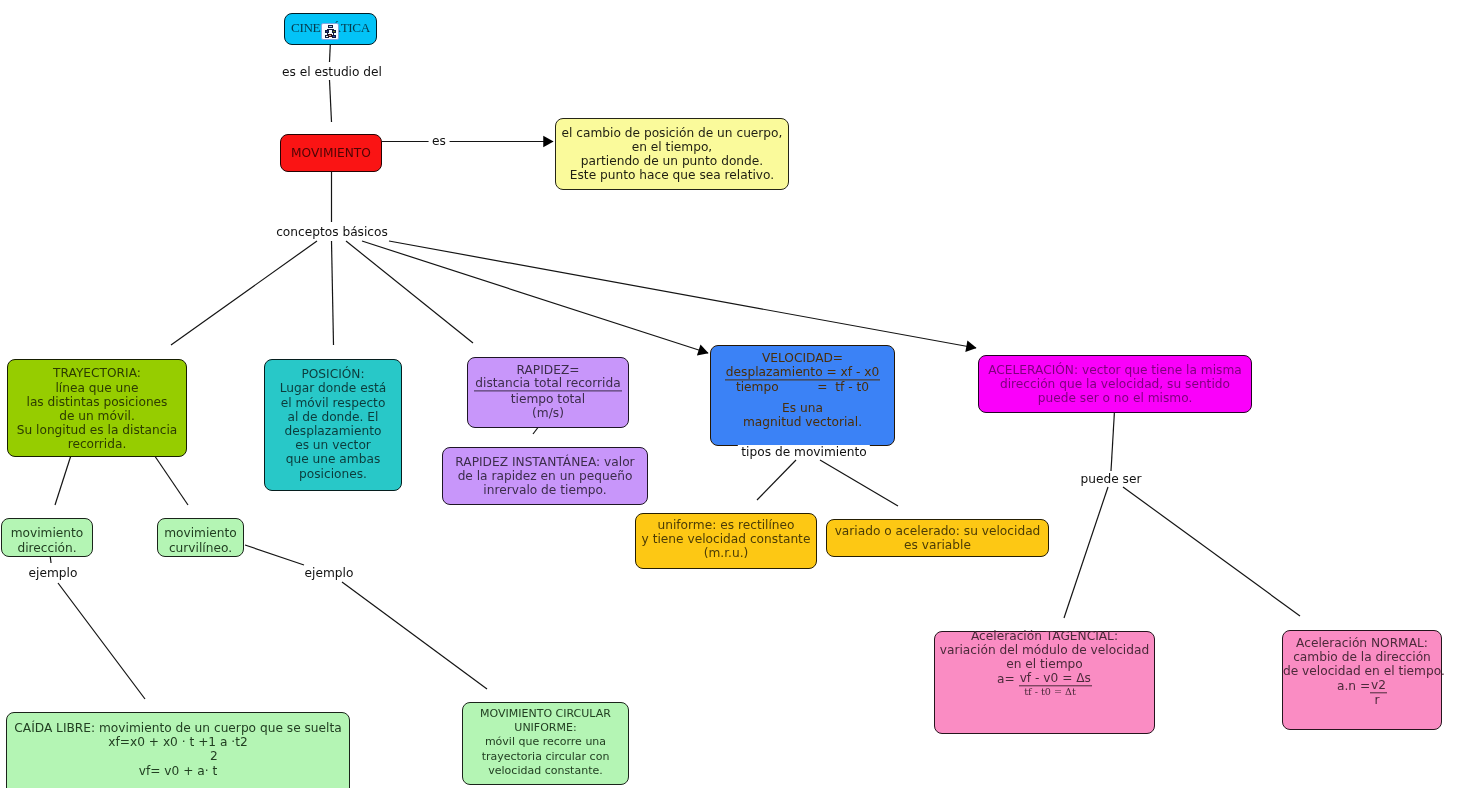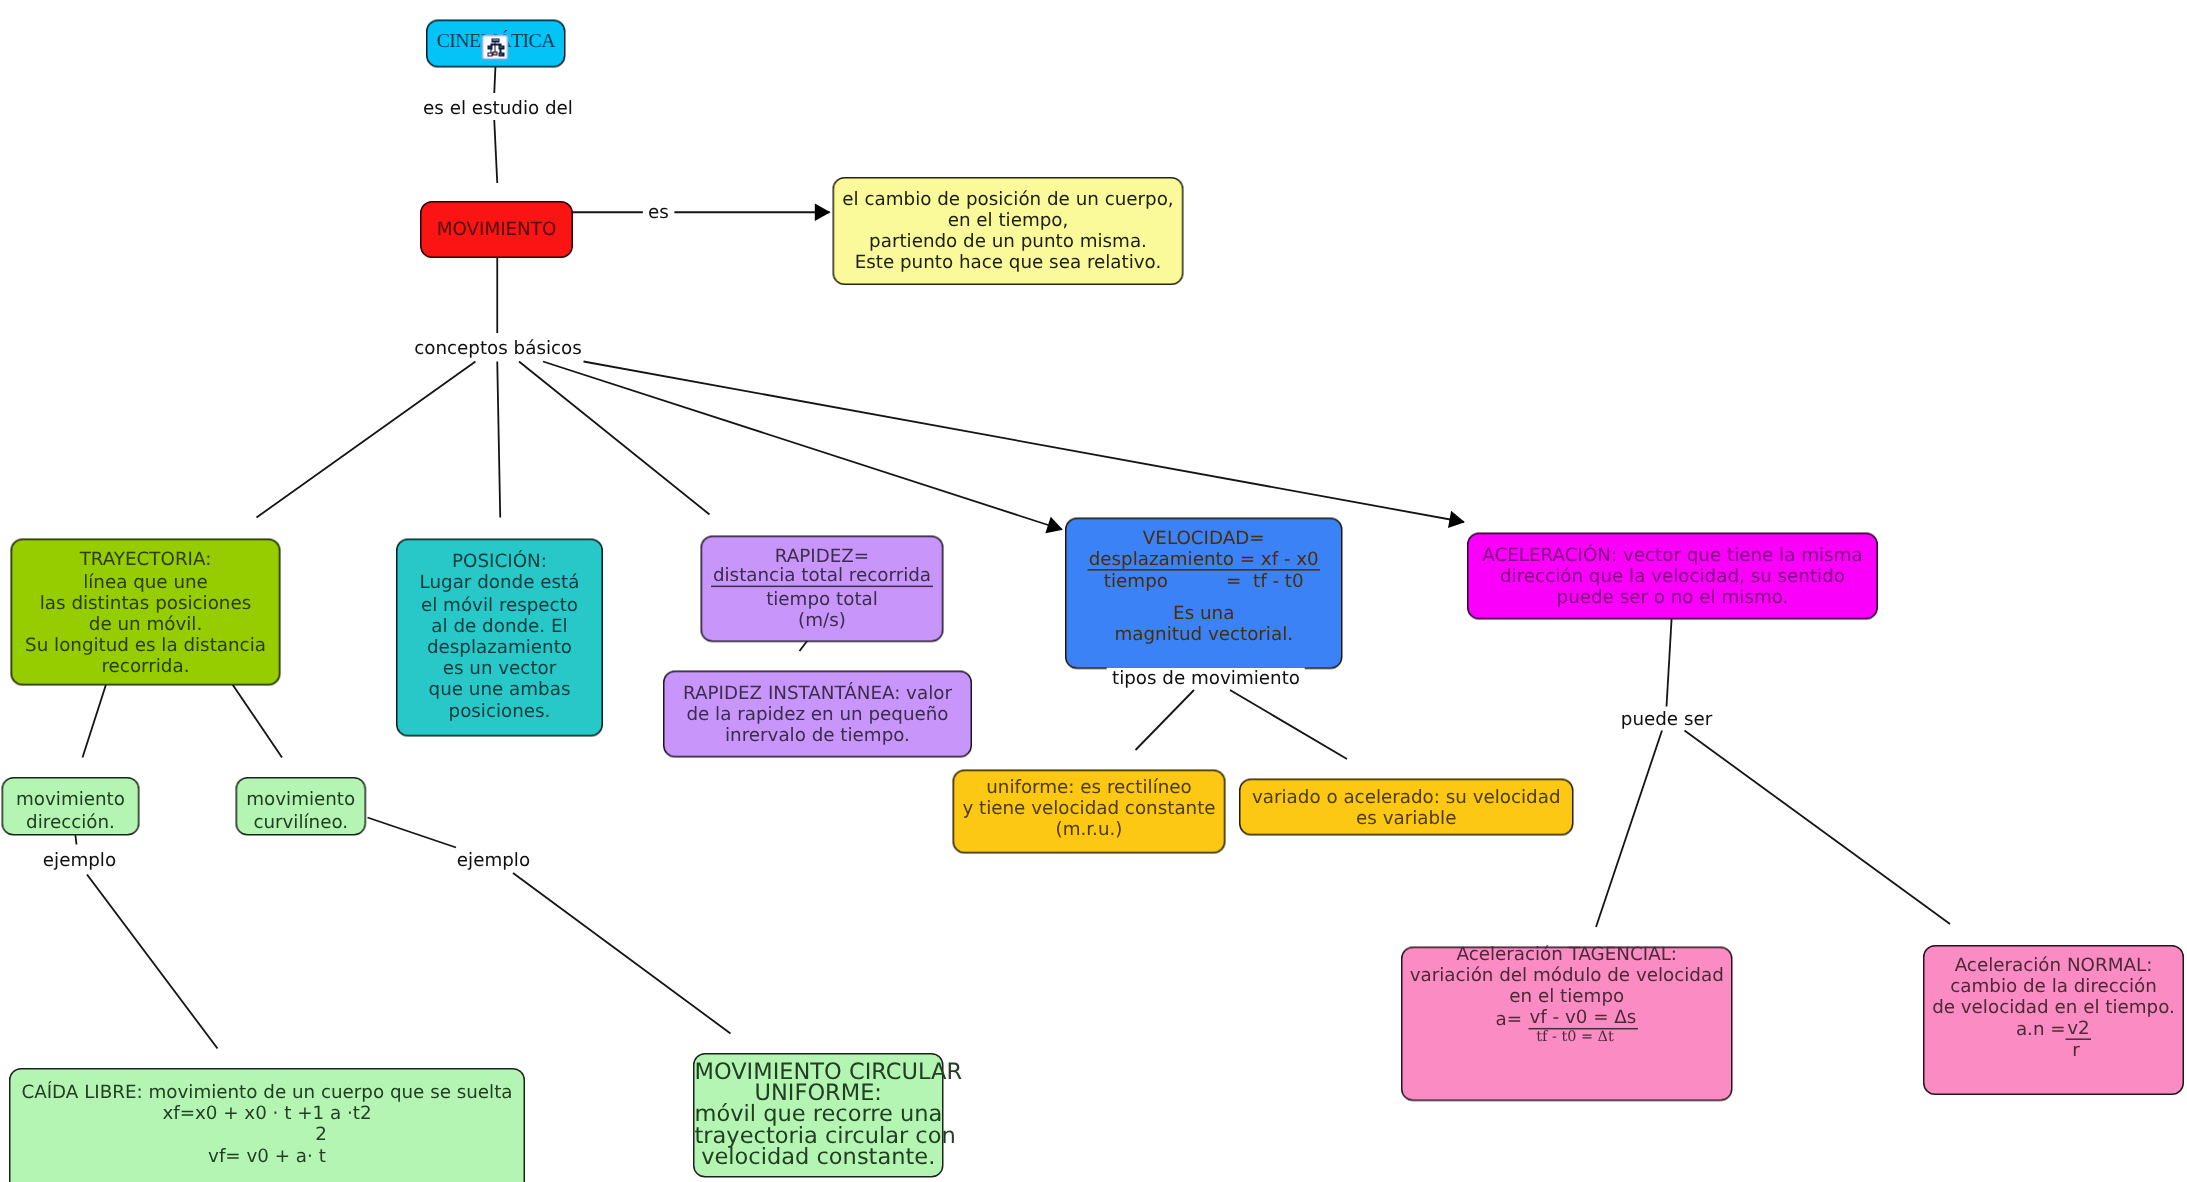--- a/index.html
+++ b/index.html
@@ -90,21 +90,21 @@
       </div>
     <div class="node" style="left:280px;top:122px;width:102px;height:38px;background:#fa1414;color:#4d0505;border-color:#250303;font-size:12.2px;">
         <div class="ntext" style="transform:translate3d(0,-0.5px,0);">
           <div class="line">MOVIMIENTO</div>
         </div>
       </div>
     <div class="node" style="left:555px;top:106px;width:234px;height:72px;background:#fafa9b;color:#1f1f12;border-color:#252517;font-size:12.2px;">
         <div class="ntext" style="transform:translate3d(0,-0.5px,0);">
           <div class="line">el cambio de posición de un cuerpo,</div>
           <div class="line">en el tiempo,</div>
-          <div class="line">partiendo de un punto misma.</div>
+          <div class="line">partiendo de un punto donde.</div>
           <div class="line">Este punto hace que sea relativo.</div>
         </div>
       </div>
     <div class="node" style="left:7px;top:347px;width:180px;height:98px;background:#96cd00;color:#2d3d00;border-color:#161e00;font-size:12.2px;">
         <div class="ntext" style="transform:translate3d(0,0.9px,0);">
           <div class="line">TRAYECTORIA:</div>
           <div class="line">línea que une</div>
           <div class="line">las distintas posiciones</div>
           <div class="line">de un móvil.</div>
           <div class="line">Su longitud es la distancia</div>
@@ -182,38 +182,38 @@
       </div>
     <div class="node" style="left:934px;top:619px;width:221px;height:103px;background:#fa8cc3;color:#4b2a3a;border-color:#25151d;font-size:12.2px;align-items:flex-start;">
         <div class="ntext" style="transform:translate3d(0,-2.7px,0);">
           <div class="line">Aceleración TAGENCIAL:</div>
           <div class="line">variación del módulo de velocidad</div>
           <div class="line">en el tiempo</div>
           <div class="line"><span>a= </span><span class="num">vf - v0&nbsp;=&nbsp;Δs</span></div>
           <div class="line" style="font-family:'DejaVu Serif',serif;font-size:9.6px;line-height:12.6px;padding-left:11px;">tf - t0 = Δt</div>
         </div>
       </div>
-    <div class="node" style="left:1282px;top:618px;width:174px;height:100px;background:#fa8cc3;color:#4b2a3a;border-color:#25151d;font-size:12.2px;align-items:flex-start;padding-top:9px;">
+    <div class="node" style="left:1282px;top:618px;width:160px;height:100px;background:#fa8cc3;color:#4b2a3a;border-color:#25151d;font-size:12.2px;align-items:flex-start;padding-top:9px;">
         <div class="ntext" style="transform:translate3d(0,-3.7px,0);">
           <div class="line">Aceleración NORMAL:</div>
           <div class="line">cambio de la dirección</div>
           <div class="line">de velocidad en el tiempo.</div>
           <div class="line"><span>a.n =</span><span class="num">v2</span></div>
           <div class="line" style="padding-left:30px;">r</div>
         </div>
       </div>
     <div class="node" style="left:6px;top:700px;width:344px;height:84px;background:#b4f5b4;color:#223f22;border-color:#1b241b;font-size:12.2px;align-items:flex-start;padding-top:9px;">
         <div class="ntext" style="transform:translate3d(0,-1.3px,0);">
           <div class="line">CAÍDA LIBRE: movimiento de un cuerpo que se suelta</div>
           <div class="line">xf=x0 + x0 · t +1 a ·t2</div>
           <div class="line" style="padding-left:72px;">2</div>
           <div class="line">vf= v0 + a· t</div>
         </div>
       </div>
-    <div class="node" style="left:462px;top:690px;width:167px;height:83px;background:#b4f5b4;color:#223f22;border-color:#1b241b;font-size:15px;align-items:flex-start;padding-top:6px;">
+    <div class="node" style="left:462px;top:690px;width:167px;height:83px;background:#b4f5b4;color:#223f22;border-color:#1b241b;font-size:11px;align-items:flex-start;padding-top:6px;">
         <div class="ntext" style="transform:translate3d(0,-2px,0);">
           <div class="line">MOVIMIENTO CIRCULAR</div>
           <div class="line">UNIFORME:</div>
           <div class="line">móvil que recorre una</div>
           <div class="line">trayectoria circular con</div>
           <div class="line">velocidad constante.</div>
         </div>
       </div>
   </div>
 

